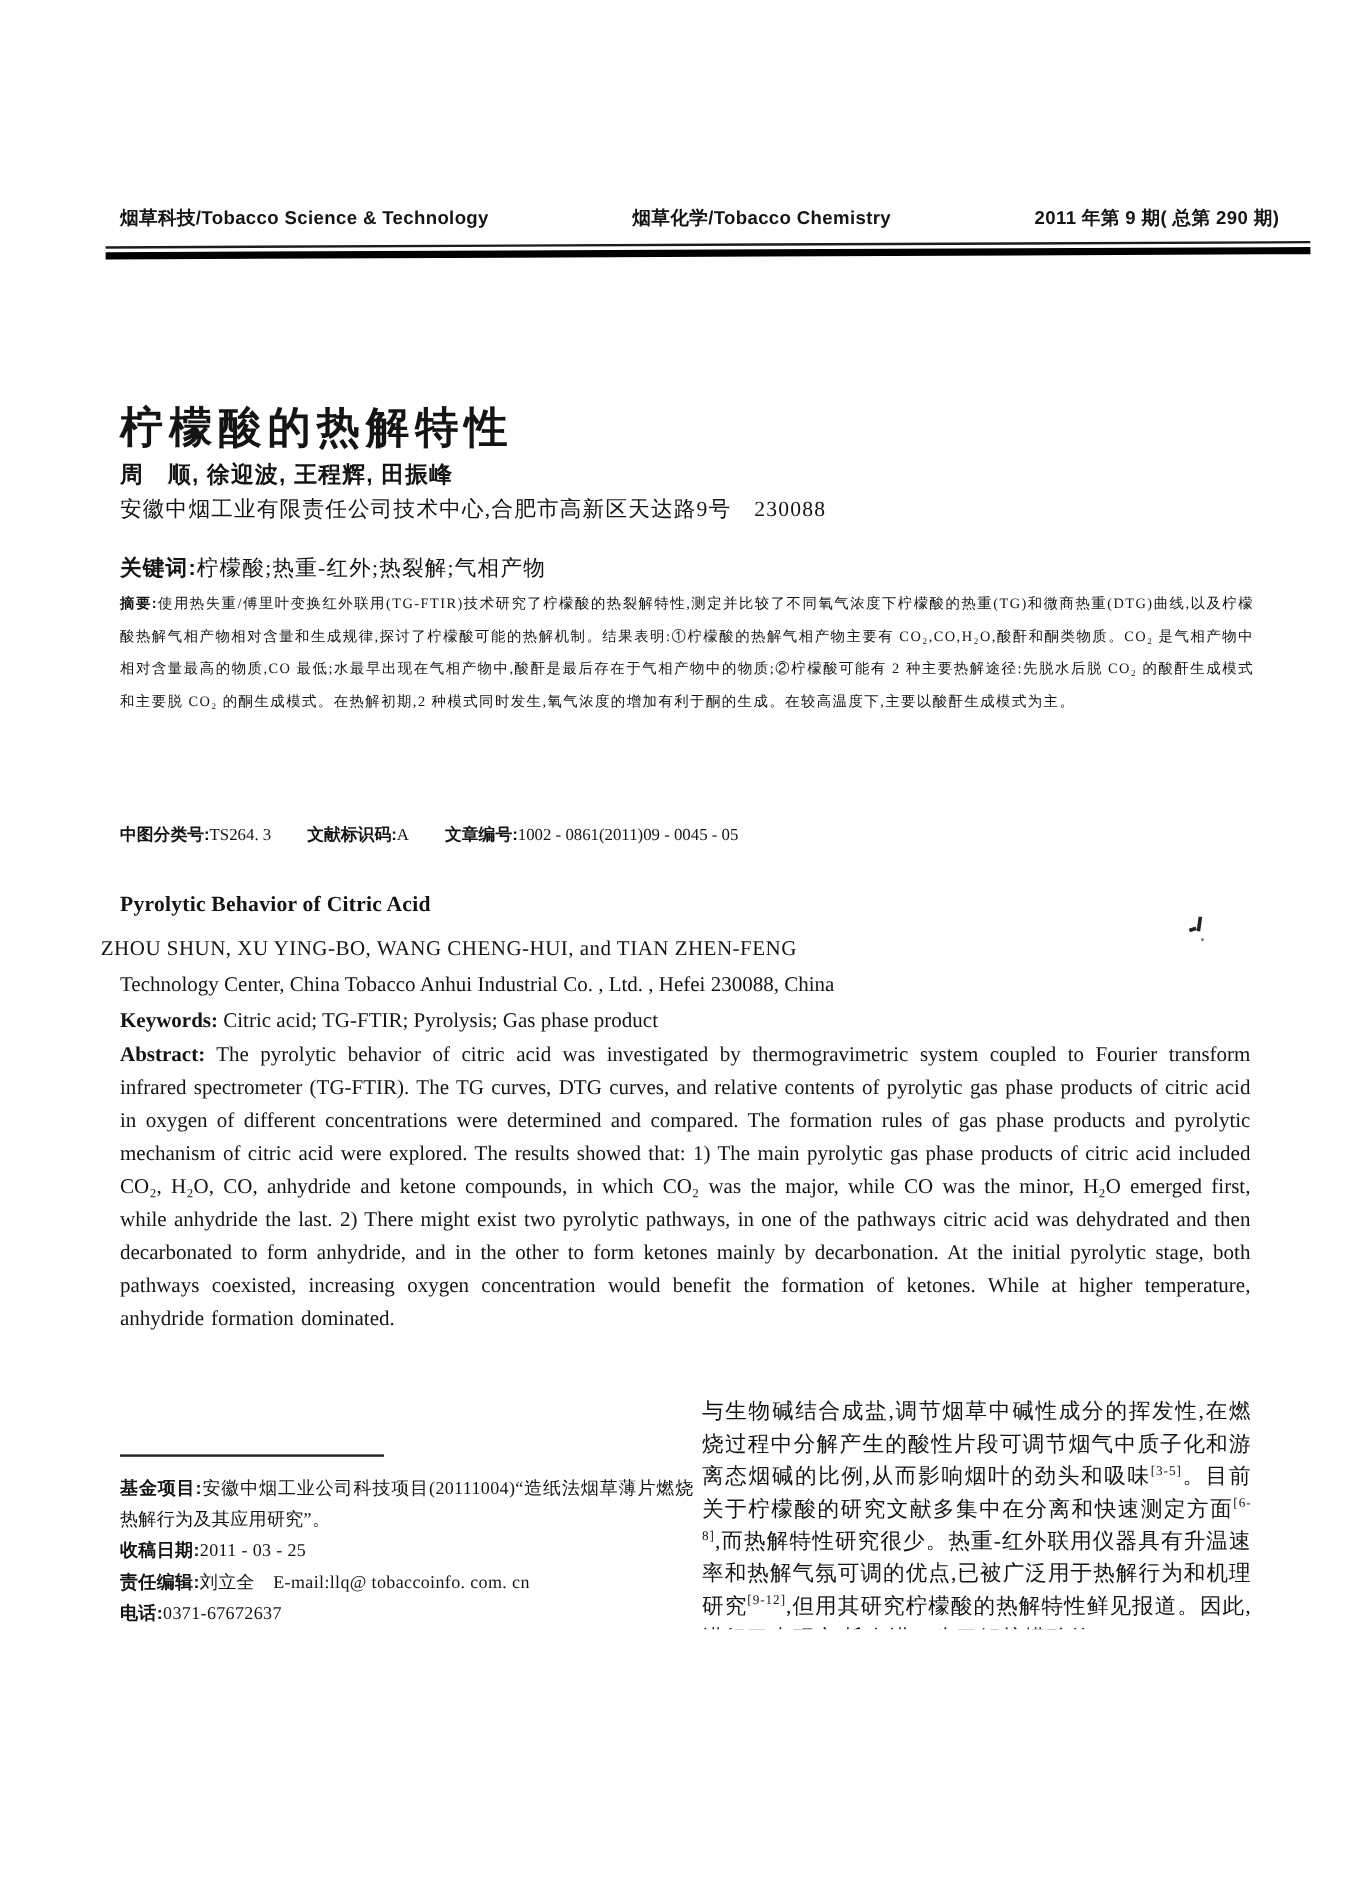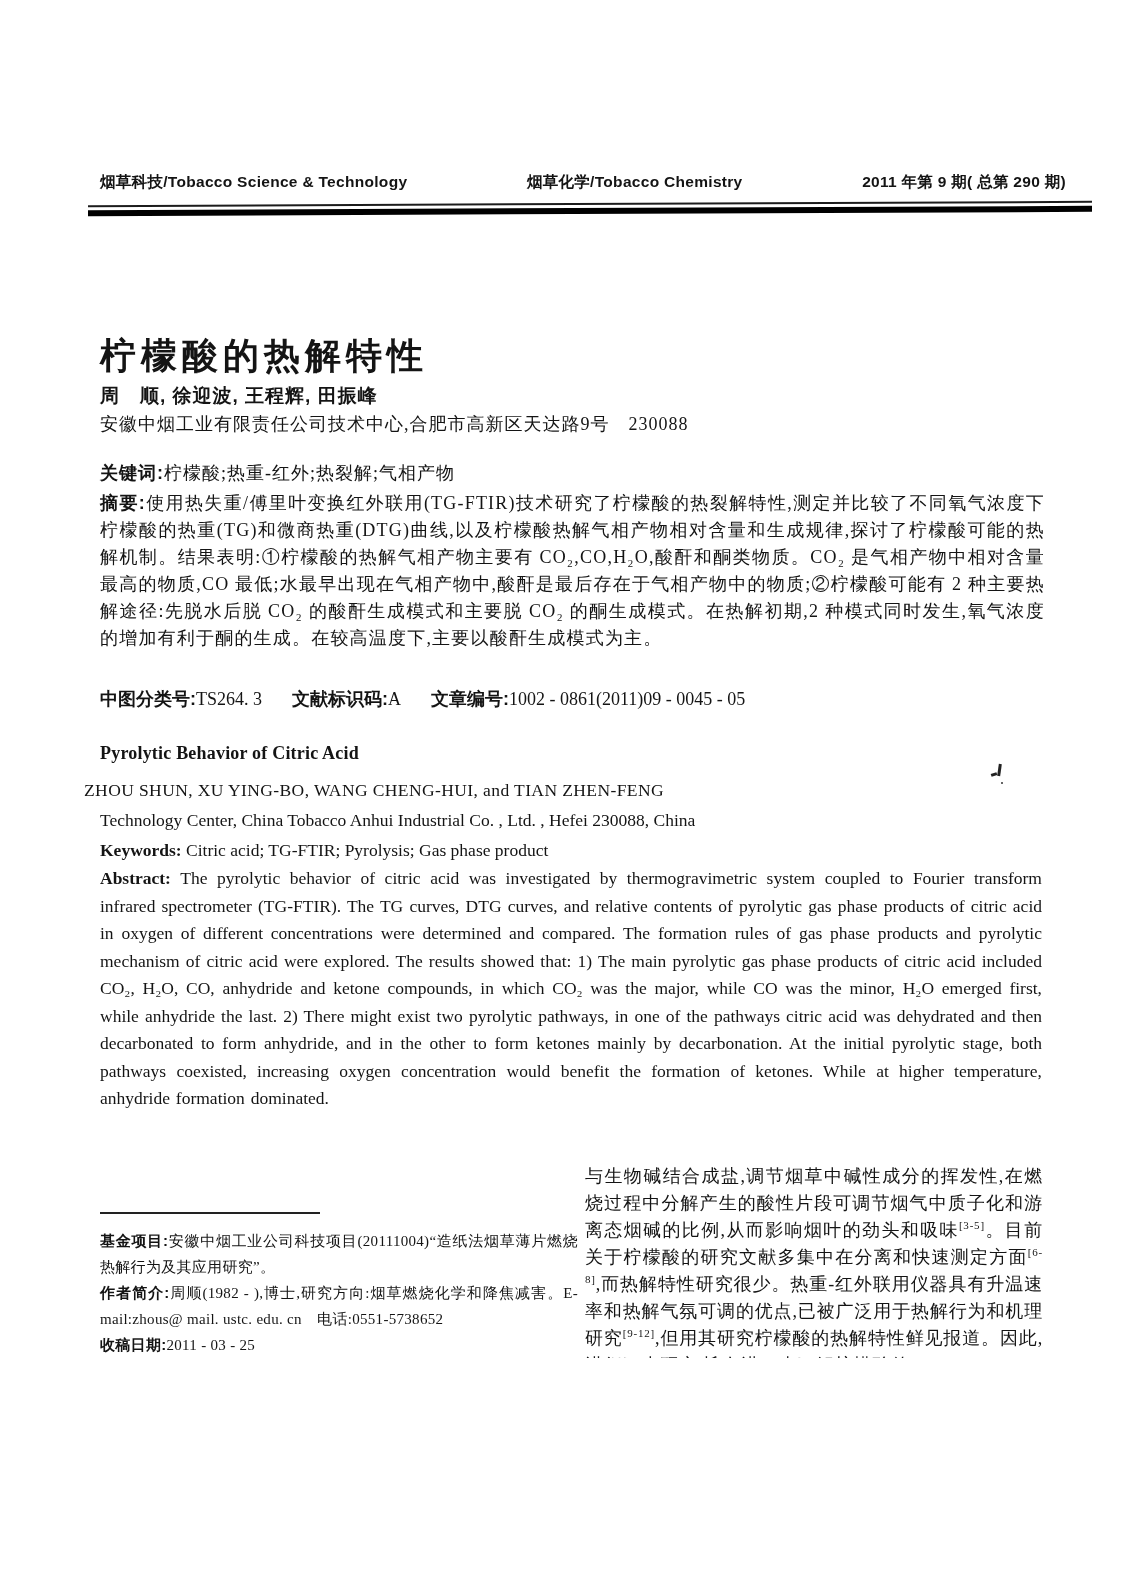--- a/index.html
+++ b/index.html
@@ -29,23 +29,23 @@
     position:absolute;left:100px;top:383px;
     font-family:"Liberation Sans","DejaVu Sans",sans-serif;
     font-weight:bold;font-size:19px;letter-spacing:1px;
   }
   .affil-cn{position:absolute;left:100px;top:412px;font-size:18px;letter-spacing:1px;}
   
   .label-hei{font-family:"Liberation Sans","DejaVu Sans",sans-serif;font-weight:bold;font-style:normal;}
   .keywords-cn{position:absolute;left:100px;top:461px;font-size:18px;letter-spacing:1px;}
   .abstract-cn{
     position:absolute;left:100px;top:490px;width:945px;
-    font-size:18px;line-height:27px;letter-spacing:1.2px;text-align:justify;
+    font-size:12px;line-height:27px;letter-spacing:1.2px;text-align:justify;
   }
-  .clc-line{position:absolute;left:100px;top:687px;font-size:18px;}
+  .clc-line{position:absolute;left:100px;top:687px;font-size:14px;}
   .clc-line .gap{display:inline-block;width:30px;}
   
   .en-title{position:absolute;left:100px;top:743px;font-weight:bold;font-size:18px;letter-spacing:0.2px;}
   .en-authors{position:absolute;left:84px;top:780px;font-size:17.5px;letter-spacing:0.4px;}
   .en-affil{position:absolute;left:100px;top:810px;font-size:17.5px;}
   .en-keywords{position:absolute;left:100px;top:840px;font-size:17.5px;}
   .en-abstract{
     position:absolute;left:100px;top:865px;width:942px;
     font-size:17.5px;line-height:27.5px;word-spacing:1.5px;text-align:justify;
   }
@@ -132,21 +132,20 @@
   </div>
 
 
   <div class="col-right">
     <p><span>与生物碱结合成盐,调节烟草中碱性成分的挥发性,在燃烧过程中分解产生的酸性片段可调节烟气中质子化和游离态烟碱的比例,从而影响烟叶的劲头和吸味</span><sup>[3-5]</sup><span>。目前关于柠檬酸的研究文献多集中在分离和快速测定方面</span><sup>[6-8]</sup><span>,而热解特性研究很少。热重-红外联用仪器具有升温速率和热解气氛可调的优点,已被广泛用于热解行为和机理研究</span><sup>[9-12]</sup><span>,但用其研究柠檬酸的热解特性鲜见报道。因此,进行了本研究,旨在进一步了解柠檬酸的</span></p>
   </div>
 
   <div class="footnote-rule"></div>
   <div class="footnote">
     <p><b>基金项目:</b><span>安徽中烟工业公司科技项目(20111004)“造纸法烟草薄片燃烧热解行为及其应用研究”。</span></p>
-    <p><b>作者简介:</b><span>周顺(1982 - ),博士,研究方向:烟草燃烧化学和降焦减害。E-mail:zhous@ mail. ustc. edu. cn　电话:0551-5738652</span></p>
     <p><b>收稿日期:</b><span>2011 - 03 - 25</span></p>
     <p><b>责任编辑:</b><span>刘立全　E-mail:llq@ tobaccoinfo. com. cn</span></p>
     <p><b>电话:</b><span>0371-67672637</span></p>
   </div>
 
   <div class="watermark">
     <svg class="wm-logo" width="98" height="56" viewBox="0 0 98 56" xmlns="http://www.w3.org/2000/svg">
       <g fill="#da3b2a">
         <rect x="0" y="0" width="61" height="9"></rect>
         <rect x="0" y="0" width="9" height="56"></rect>

